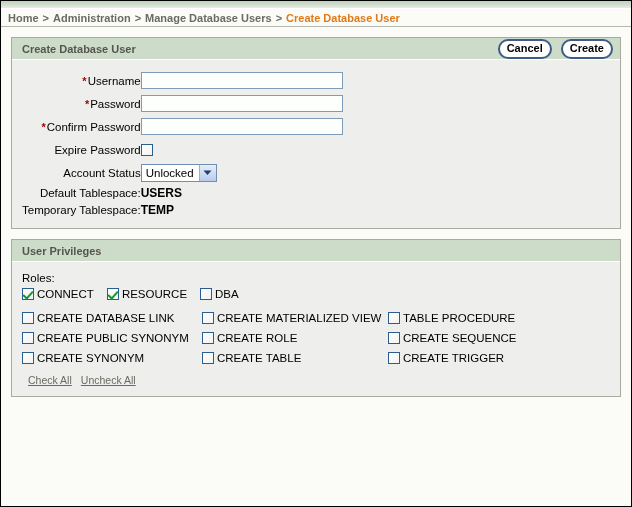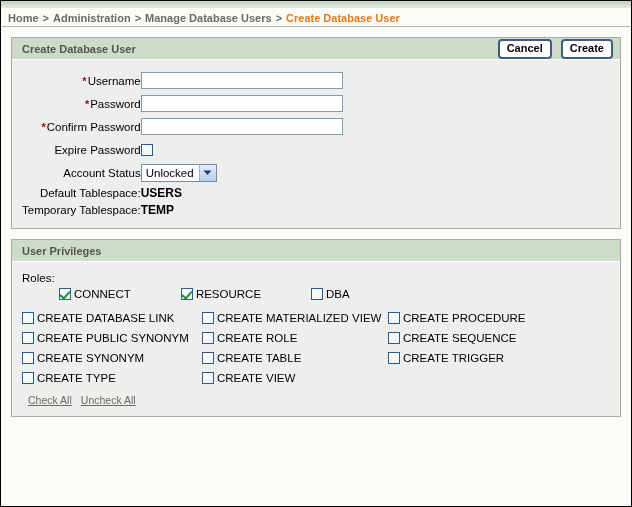--- a/index.html
+++ b/index.html
@@ -91,21 +91,21 @@
     color: #555550;
   }
   .panel-actions { display: flex; gap: 9px; align-items: center; }
   .btn {
     font-family: "Liberation Sans", sans-serif;
     font-size: 11px;
     font-weight: bold;
     color: #000;
     background: #ffffff;
     border: 2px solid #3f5c87;
-    border-radius: 4px;
+    border-radius: 10px;
     padding: 1px 7px 2px 7px;
     line-height: 13px;
     cursor: pointer;
   }
   .panel-body {
     background: #eeeeec;
     padding: 9px 10px 10px 10px;
   }
 
   
@@ -216,21 +216,21 @@
   .cbitem {
     display: inline-flex;
     align-items: center;
     white-space: nowrap;
   }
   .cbitem .cblabel {
     font-size: 11.5px;
     color: #000;
     padding-left: 3px;
   }
-  .roles-row .cbitem { margin-right: 13px; margin-left: 37px; }
+  .roles-row .cbitem { margin-right: 13px; }
   table.privgrid {
     border-collapse: collapse;
     width: 100%;
     table-layout: fixed;
   }
   table.privgrid td {
     padding: 0 0 6px 0;
     vertical-align: middle;
     white-space: nowrap;
   }
@@ -374,21 +374,21 @@
           </td>
           <td class="c2">
             <span class="cbitem">
               <span class="chk"></span>
               <span class="cblabel">CREATE MATERIALIZED VIEW</span>
             </span>
           </td>
           <td class="c3">
             <span class="cbitem">
               <span class="chk"></span>
-              <span class="cblabel">CREATE PROCEDURE</span>
+              <span class="cblabel">TABLE PROCEDURE</span>
             </span>
           </td>
         </tr>
         <tr>
           <td class="c1">
             <span class="cbitem">
               <span class="chk"></span>
               <span class="cblabel">CREATE PUBLIC SYNONYM</span>
             </span>
           </td>
@@ -417,35 +417,20 @@
               <span class="chk"></span>
               <span class="cblabel">CREATE TABLE</span>
             </span>
           </td>
           <td class="c3">
             <span class="cbitem">
               <span class="chk"></span>
               <span class="cblabel">CREATE TRIGGER</span>
             </span>
           </td>
-        </tr>
-        <tr>
-          <td class="c1">
-            <span class="cbitem">
-              <span class="chk"></span>
-              <span class="cblabel">CREATE TYPE</span>
-            </span>
-          </td>
-          <td class="c2">
-            <span class="cbitem">
-              <span class="chk"></span>
-              <span class="cblabel">CREATE VIEW</span>
-            </span>
-          </td>
-          <td class="c3"></td>
         </tr>
       </tbody>
         </table>
 
       <div class="linkrow">
         <span class="tlink">Check All</span>
         <span class="tlink">Uncheck All</span>
       </div>
     </div>
   </div>

